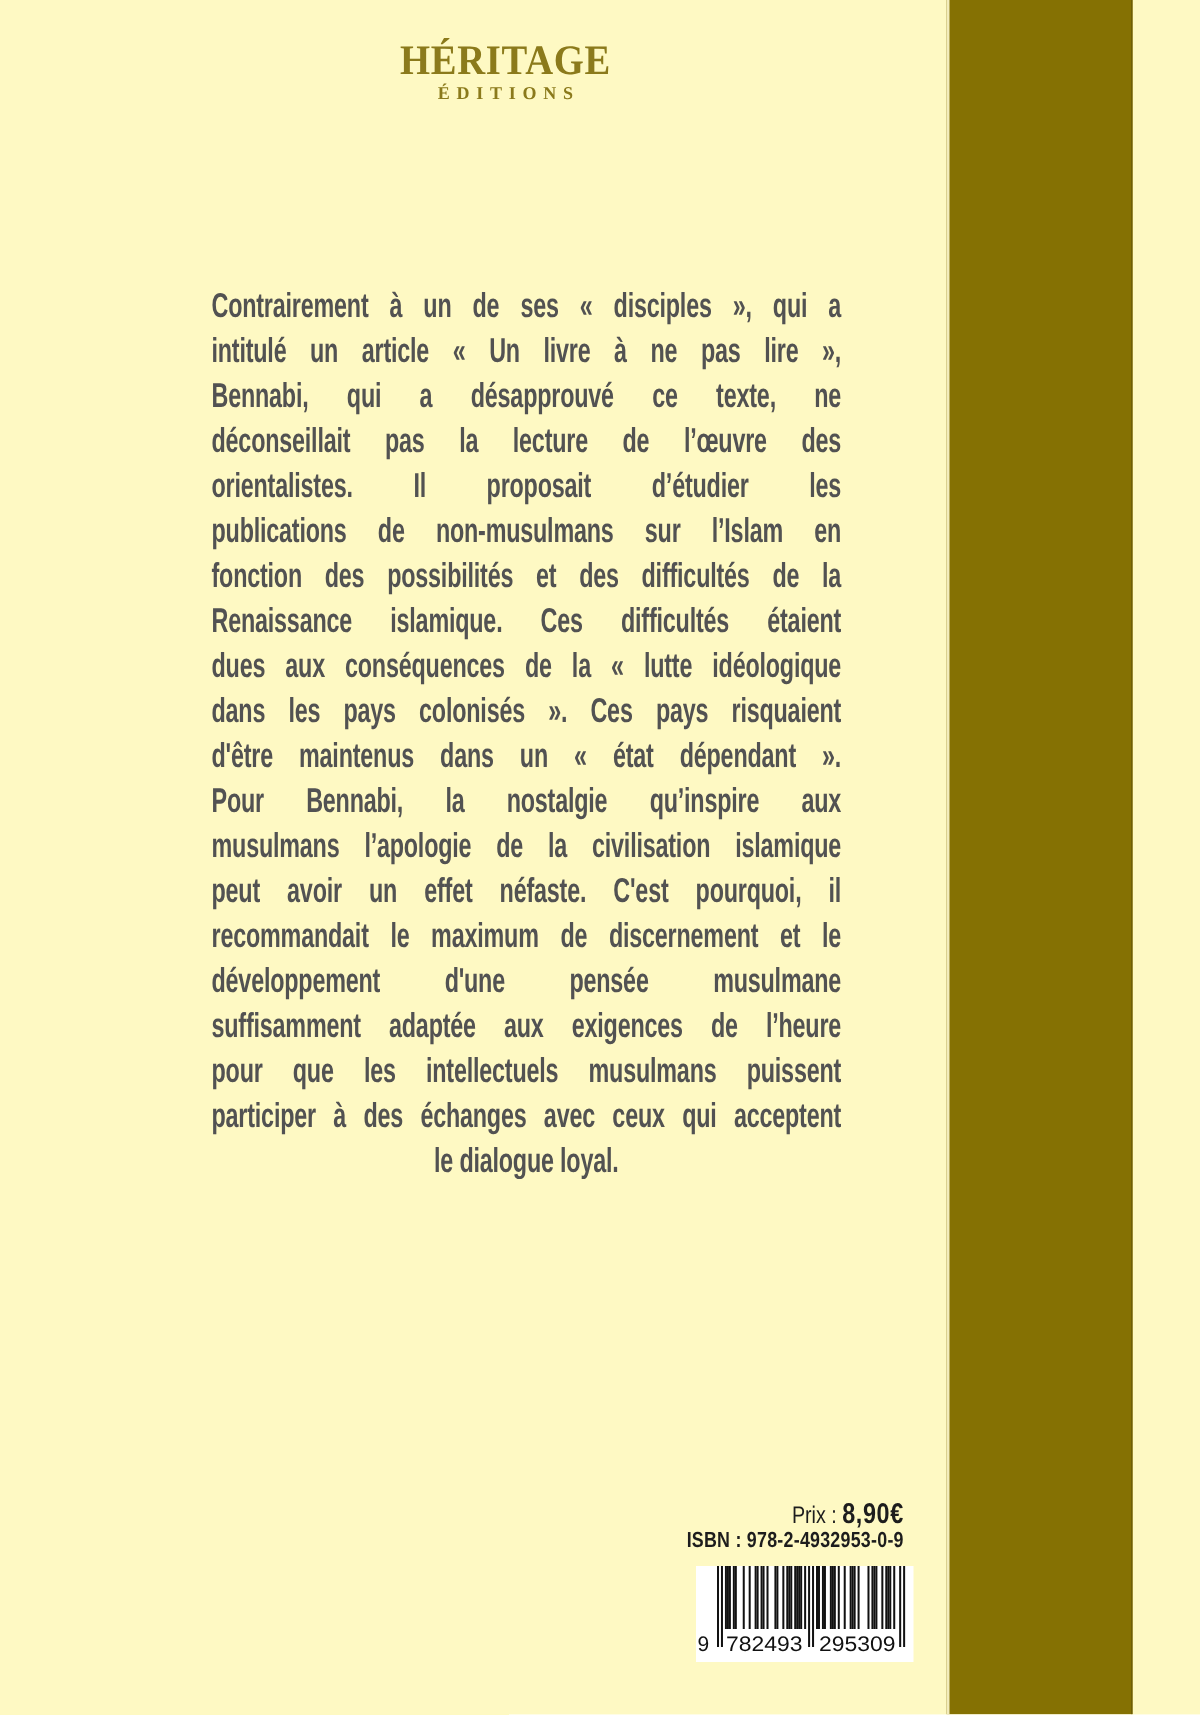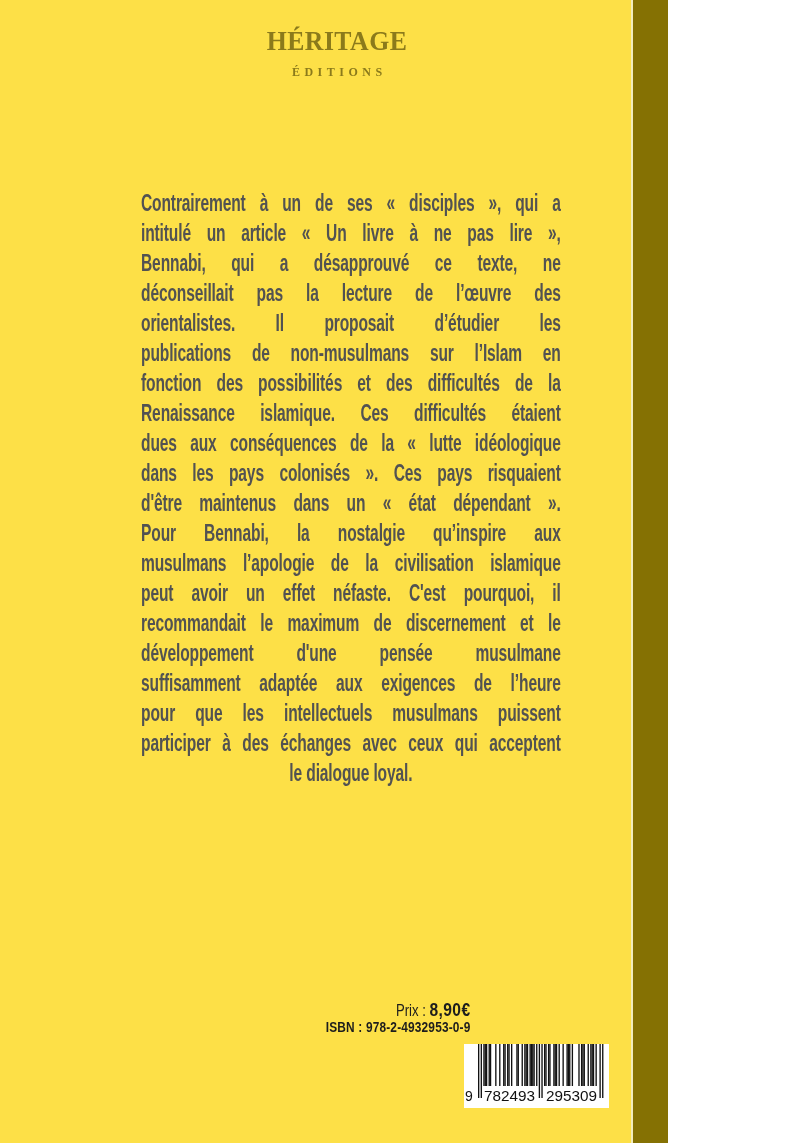--- a/index.html
+++ b/index.html
@@ -1,34 +1,34 @@
 <!DOCTYPE html>
 <html style="--c-accent_band: #857103; --c-band_edge: #f2ecbc; --c-logo_gold: #8b7a1b; --c-body_text: #525252; --c-label_text: #1d1d1d;"><head>
 <meta charset="utf-8">
 <style>
   html,body{margin:0;padding:0;background:#ffffff;}
   .page{
-    position:relative;width:668px;height:1143px;background:#fde047;
+    position:relative;width:800px;height:1143px;background:#fef9c3;
     overflow:hidden;font-family:"Liberation Sans",sans-serif;
   }
   
   .band{
     position:absolute;top:0;bottom:0;left:631px;width:124px;
     background:var(--c-accent_band,#857103);
     border-left:2px solid var(--c-band_edge,#f2ecbc);
     border-right:1px solid #6e5e05;
     box-sizing:border-box;
   }
   
   .logo{position:absolute;left:337px;top:28px;transform:translateX(-50%);
         text-align:center;color:var(--c-logo_gold,#8b7a1b);white-space:nowrap;}
   .logo-title{font-family:"Liberation Serif",serif;font-weight:700;font-size:28px;
         letter-spacing:.5px;transform:scaleX(.92);transform-origin:center;line-height:26px;}
   .logo-sub{font-family:"Liberation Serif",serif;font-weight:700;font-size:12px;
-        letter-spacing:4.5px;margin-top:12px;text-indent:4.5px;line-height:12px;}
+        letter-spacing:4.5px;margin-top:2px;text-indent:4.5px;line-height:12px;}
   
   .blurb{
     position:absolute;left:141px;top:188px;width:620px;
     transform:scaleX(.677);transform-origin:0 0;
     color:var(--c-body_text,#525252);
     font-weight:700;font-size:23px;line-height:30px;letter-spacing:-.2px;
   }
   .blurb .line{text-align:justify;text-align-last:justify;white-space:normal;height:30px;overflow:visible;}
   .blurb .line.last{text-align-last:center;}
   

